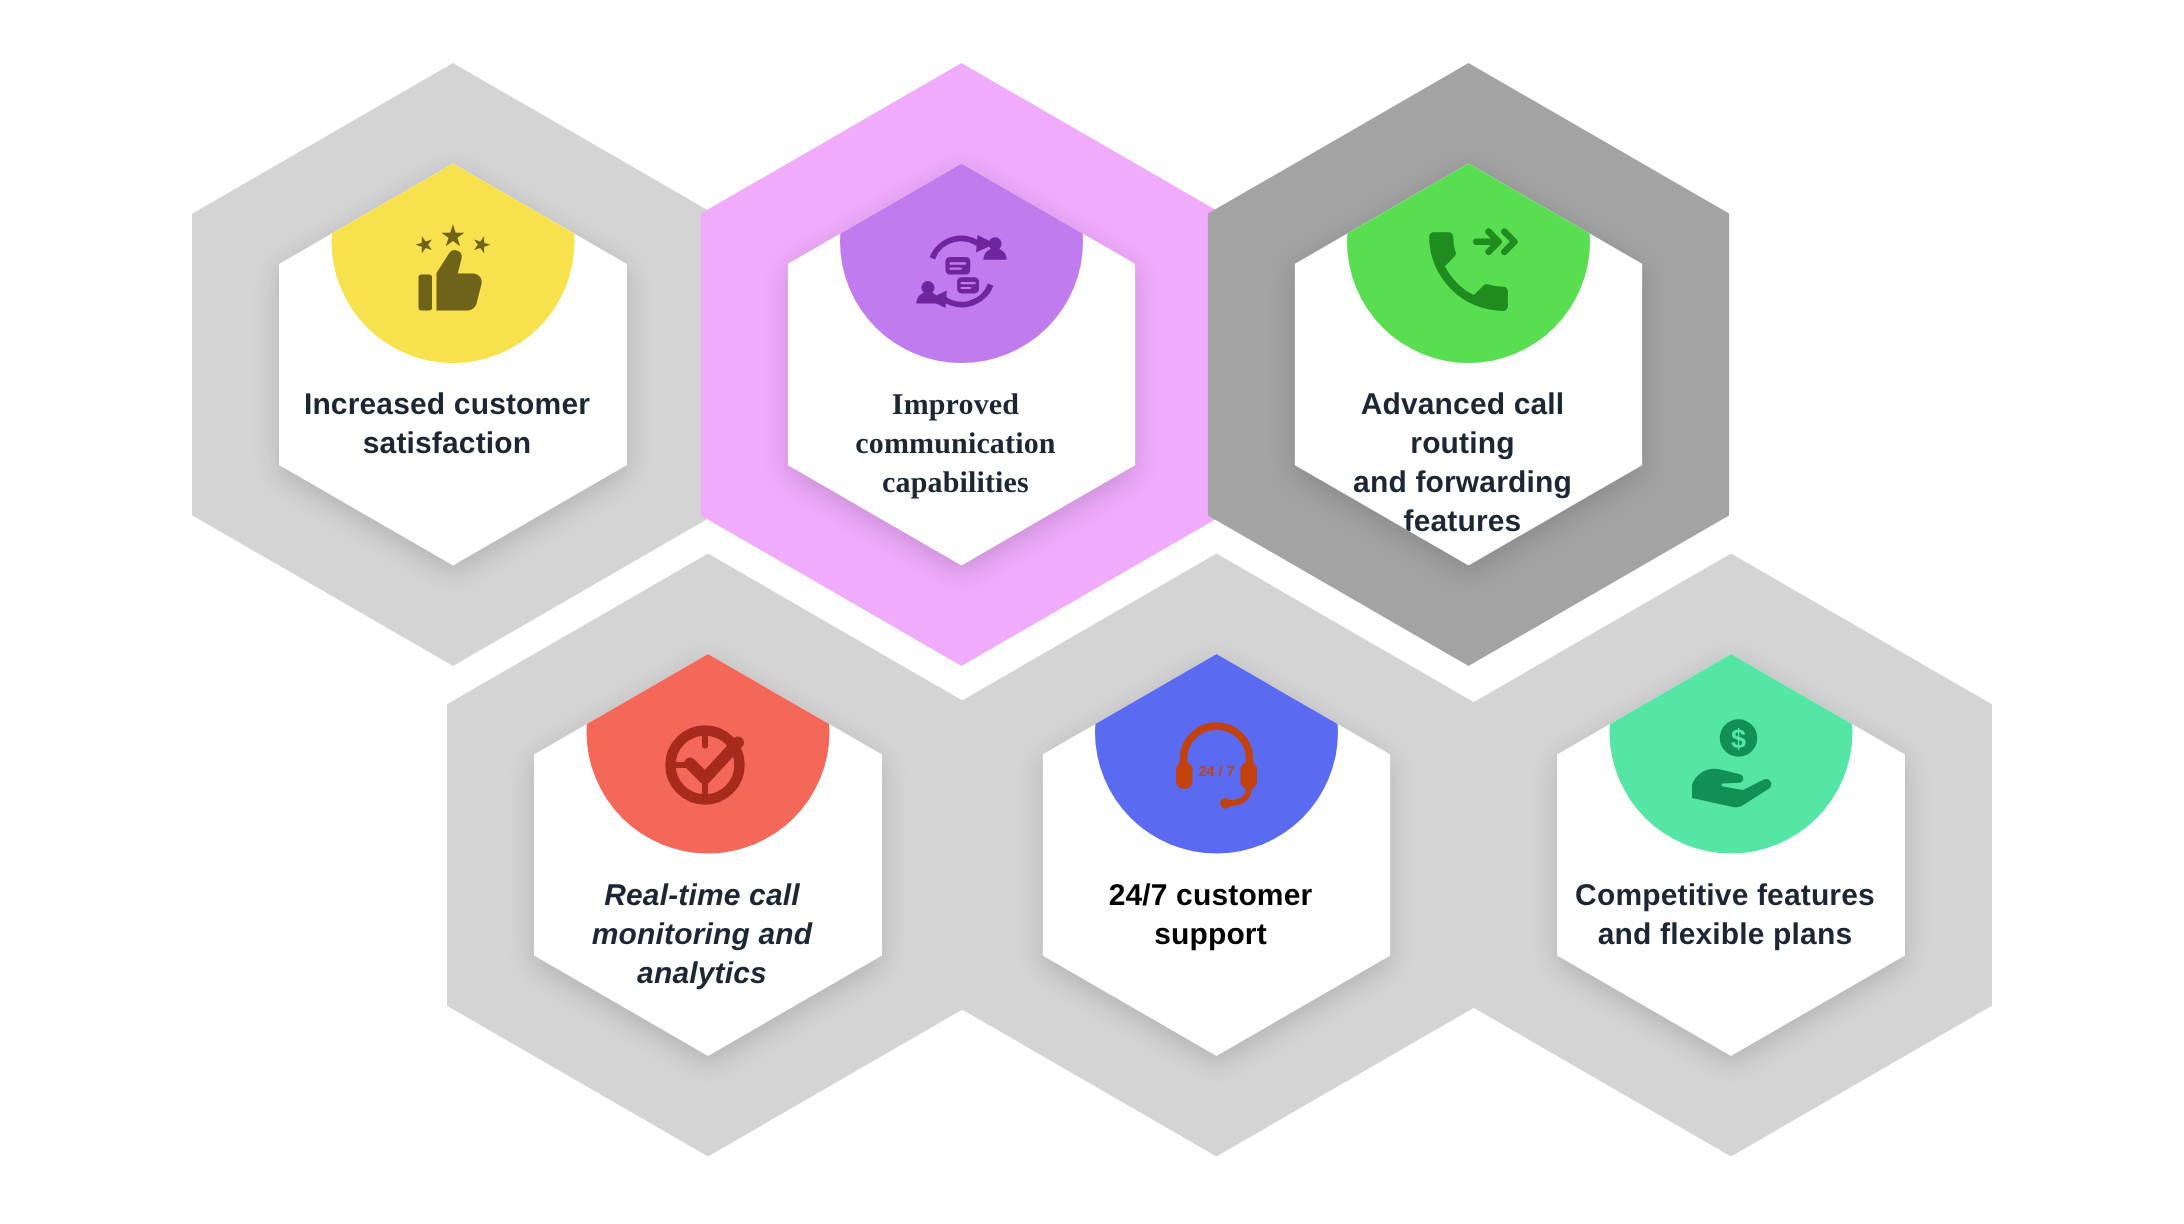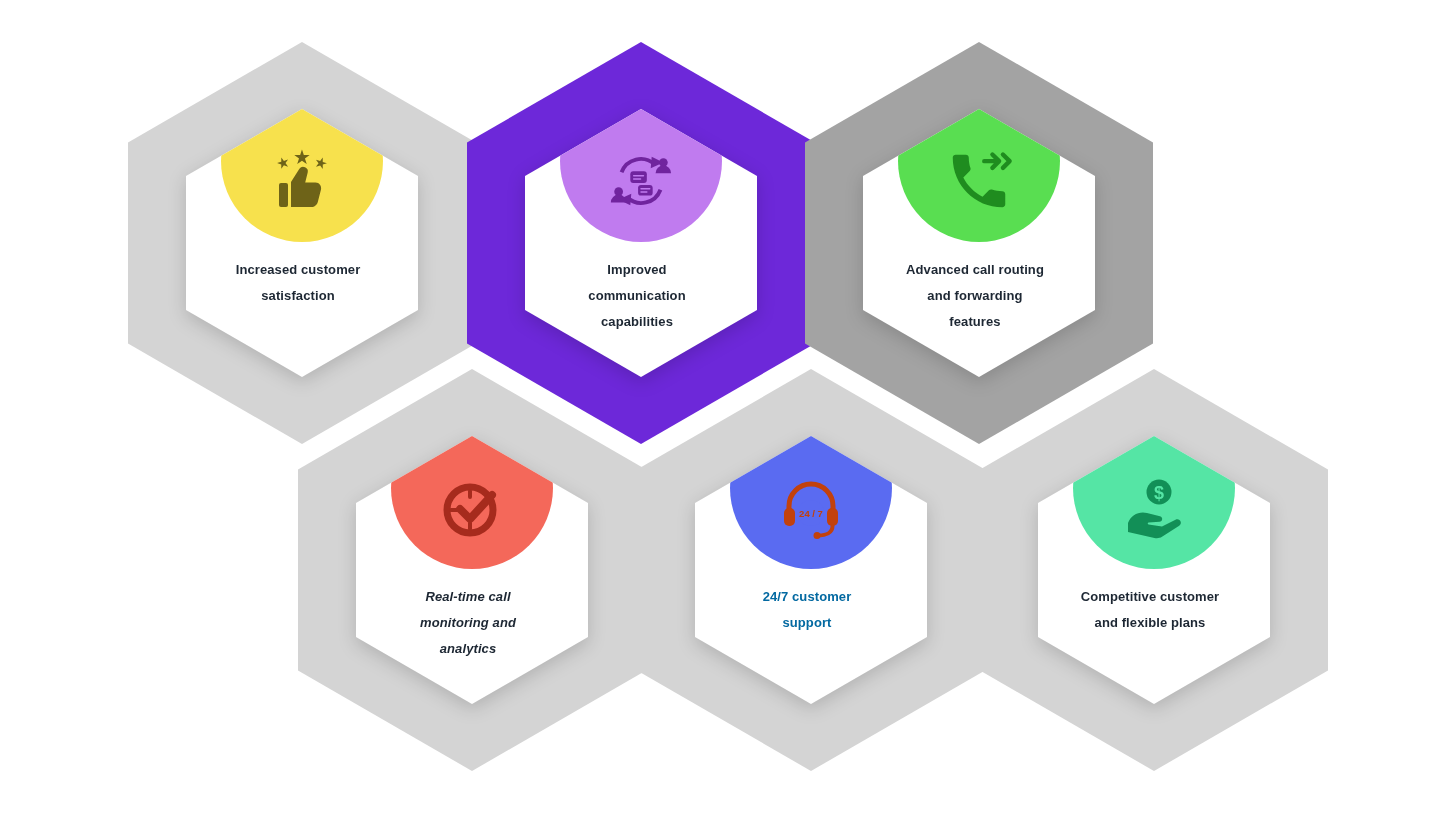--- a/index.html
+++ b/index.html
@@ -42,21 +42,21 @@
   .icon {
     position:absolute; left:50%; top:30px;
     transform:translateX(-50%);
     width:84px; height:84px;
     display:flex; align-items:center; justify-content:center;
   }
   .icon svg { display:block; }
   .label {
     position:absolute; top:148px; left:8px; right:16px;
     text-align:center;
-    font-size:13px; font-weight:700; line-height:26px;
+    font-size:20px; font-weight:700; line-height:26px;
     letter-spacing:.1px;
     color:#1d2733;
     white-space:pre-line;
   }
 </style>
 </head>
 <body>
 
 <div class="canvas">
 
@@ -72,21 +72,21 @@
             <rect x="13" y="38" width="9" height="24" rx="2" fill="currentColor"></rect>
             <path d="M25 62 h20.5 c3 0 5.6-2.1 6.3-5 l3.2-12.6 c.9-3.6-1.8-7-5.5-7 H39.2 l2.5-10 a4.6 4.6 0 0 0-8.3-3.6 L25 37 z" fill="currentColor"></path>
           </svg>
         </div>
         <div class="label" style="color: rgb(29, 39, 51);">Increased customer
 satisfaction</div>
       </div>
     </div>
   </div>
 
-  <div class="hex-gray c1" style="background: #6d28d9;">
+  <div class="hex-gray c1" style="background: #f0abfc; font-family: Liberation Serif, serif;">
     <div class="hex-white-wrap">
       <div class="hex-white">
         <div class="circle" style="background: rgb(192, 123, 239);"></div>
         <div class="icon" style="color: rgb(112, 36, 158); --bg: #C07BEF;">
           <svg viewBox="0 0 72 72" width="70" height="70">
             <path d="M16 27 A21 21 0 0 1 50 19" fill="none" stroke="currentColor" stroke-width="4"></path>
             <path d="M47 11 l12 6 -13 6 z" fill="currentColor"></path>
             <path d="M56 45 A21 21 0 0 1 22 53" fill="none" stroke="currentColor" stroke-width="4"></path>
             <path d="M25 61 l-12 -6 13 -6 z" fill="currentColor"></path>
             <circle cx="59" cy="17" r="4.5" fill="currentColor"></circle>
@@ -149,36 +149,36 @@
           <svg viewBox="0 0 72 72" width="72" height="72">
             <path d="M14 40 v-6 a22 22 0 0 1 44 0 v6" fill="none" stroke="currentColor" stroke-width="5"></path>
             <rect x="9" y="36" width="11" height="18" rx="5" fill="currentColor"></rect>
             <rect x="52" y="36" width="11" height="18" rx="5" fill="currentColor"></rect>
             <path d="M57.5 54 c0 7 -7 9.5 -14 9.5" fill="none" stroke="currentColor" stroke-width="4" stroke-linecap="round"></path>
             <circle cx="42" cy="63.5" r="3.5" fill="currentColor"></circle>
             <circle cx="36" cy="41" r="13" fill="var(--bg,#fff)"></circle>
             <text x="36" y="45" font-size="9.5" font-weight="bold" text-anchor="middle" fill="currentColor" font-family="Liberation Sans, sans-serif">24 / 7</text>
           </svg>
         </div>
-        <div class="label" style="color: #0369a1;">24/7 customer
+        <div class="label" style="color: #000000;">24/7 customer
 support</div>
       </div>
     </div>
   </div>
 
   <div class="hex-gray c5" style="background: rgb(212, 212, 212);">
     <div class="hex-white-wrap">
       <div class="hex-white">
         <div class="circle" style="background: rgb(85, 229, 165);"></div>
         <div class="icon" style="color: rgb(18, 143, 87); --bg: #55E5A5;">
           <svg viewBox="0 0 72 72" width="72" height="72">
             <circle cx="41" cy="20" r="12.5" fill="currentColor"></circle>
             <text x="41" y="26.5" font-size="18" font-weight="bold" text-anchor="middle" fill="var(--bg,#fff)" font-family="Liberation Sans, sans-serif">$</text>
             <path d="M10 51 c3 -8 11 -12 19 -10 l13 3.2 c3.2 .8 2.8 5.4 -.5 5.6 l-10.8 .6 c-1.2 .07 -1.3 1.8 -.1 2 l13.4 2.2 13.5 -6.8 c4.2 -2.1 7.6 3.4 3.7 6 L44 64.8 c-2.3 1.4 -5 1.8 -7.6 1.1 L10 60 z" fill="currentColor"></path>
           </svg>
         </div>
-        <div class="label" style="color: rgb(29, 39, 51);">Competitive customer
+        <div class="label" style="color: rgb(29, 39, 51);">Competitive features
 and flexible plans</div>
       </div>
     </div>
   </div>
 
 </div>
 
 </body></html>

